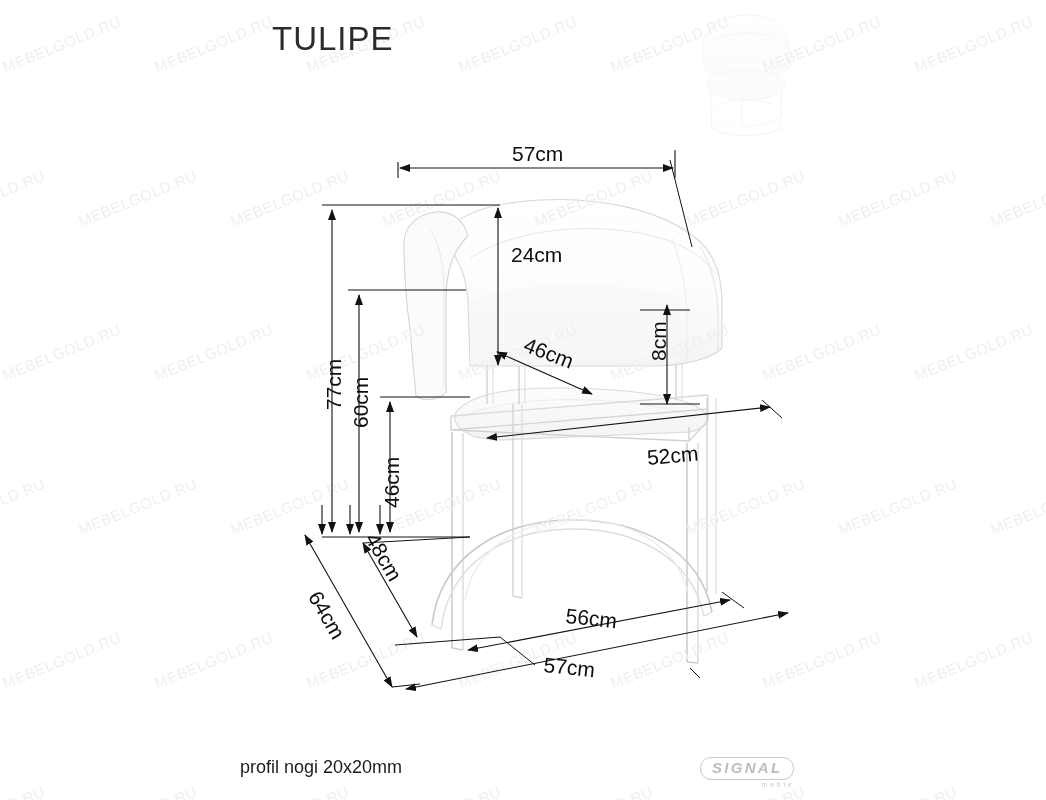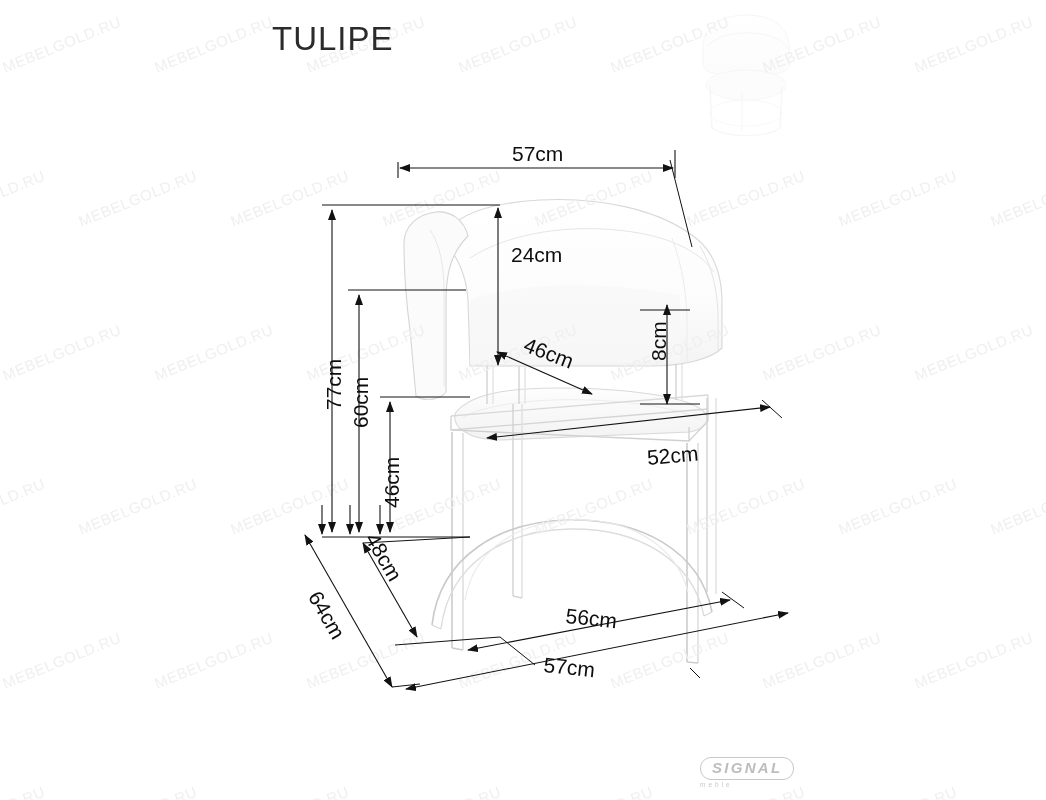--- a/index.html
+++ b/index.html
@@ -73,21 +73,21 @@
     color: #1c1c1c;
     z-index: 10;
   }
 
   
   #logo {
     position: absolute;
     left: 700px;
     top: 757px;
     z-index: 10;
-    text-align: left;
+    text-align: right;
   }
   #logo-badge {
     border: 1.4px solid #c8c8c8;
     border-radius: 11px;
     padding: 1px 11px 2px 11px;
     display: inline-block;
   }
   #logo-word {
     font-size: 15px;
     font-weight: bold;
@@ -389,20 +389,21 @@
   <div class="dim rot-5" style="left:646px; top:446px;">52cm</div>
 
   <div class="dim rotdiag-down" style="left:381px; top:529px;">48cm</div>
 
   <div class="dim rotdiag-down" style="left:324px; top:587px;">64cm</div>
 
   <div class="dim rot-6" style="left:567px; top:604px;">56cm</div>
 
   <div class="dim rot-6" style="left:545px; top:653px;">57cm</div>
 
+  <div id="footer-note">profil nogi 20x20mm</div>
 
   <div id="logo">
     <div id="logo-badge">
       <span id="logo-word">SIGNAL</span>
     </div>
     <div id="logo-sub">meble</div>
   </div>
 
 </div>
 

